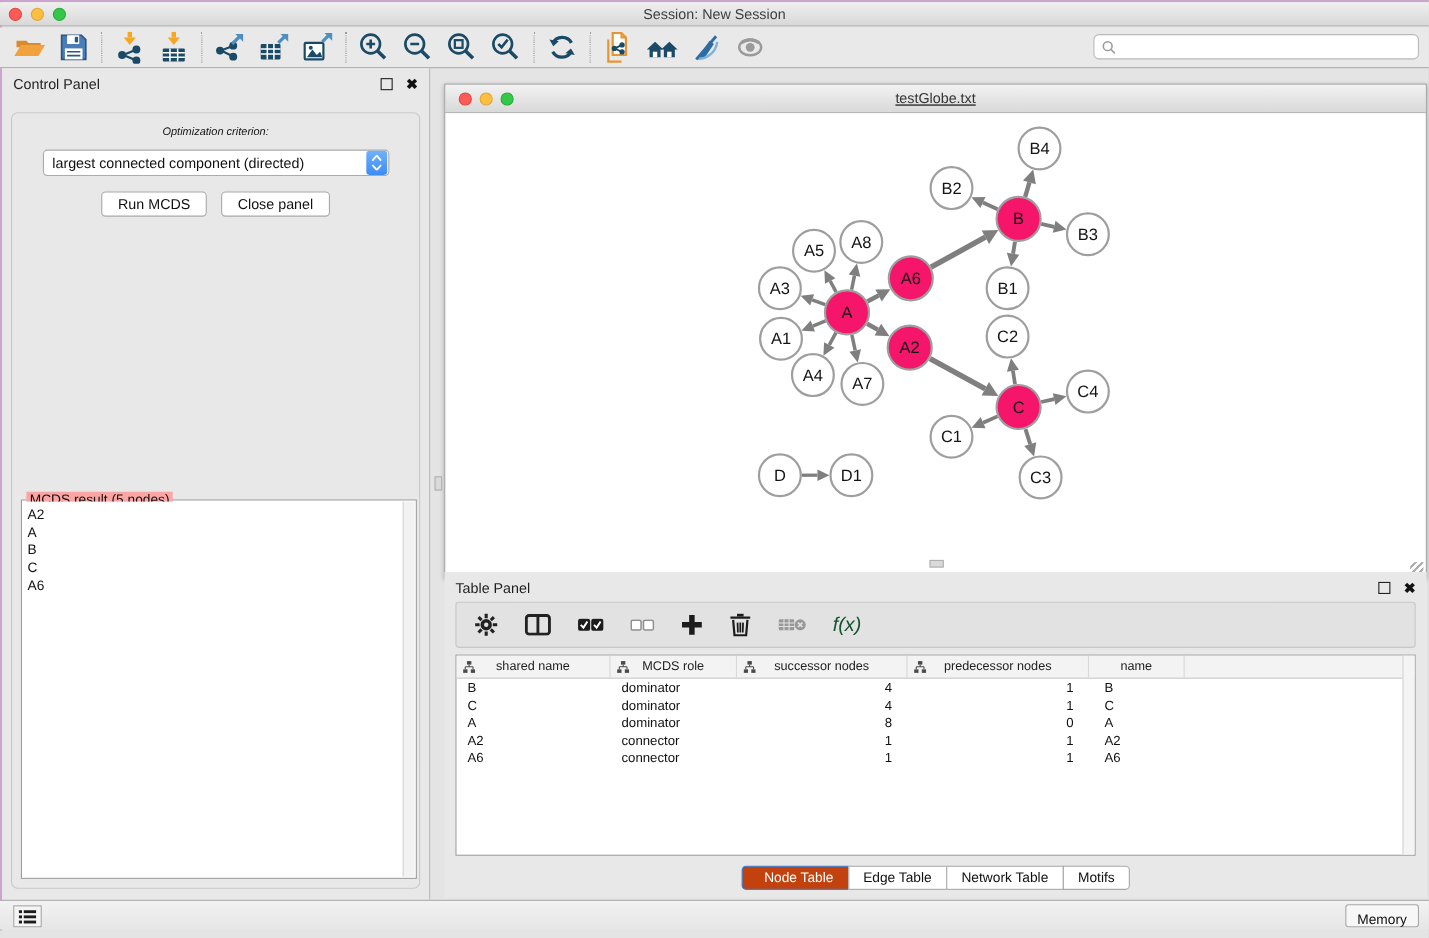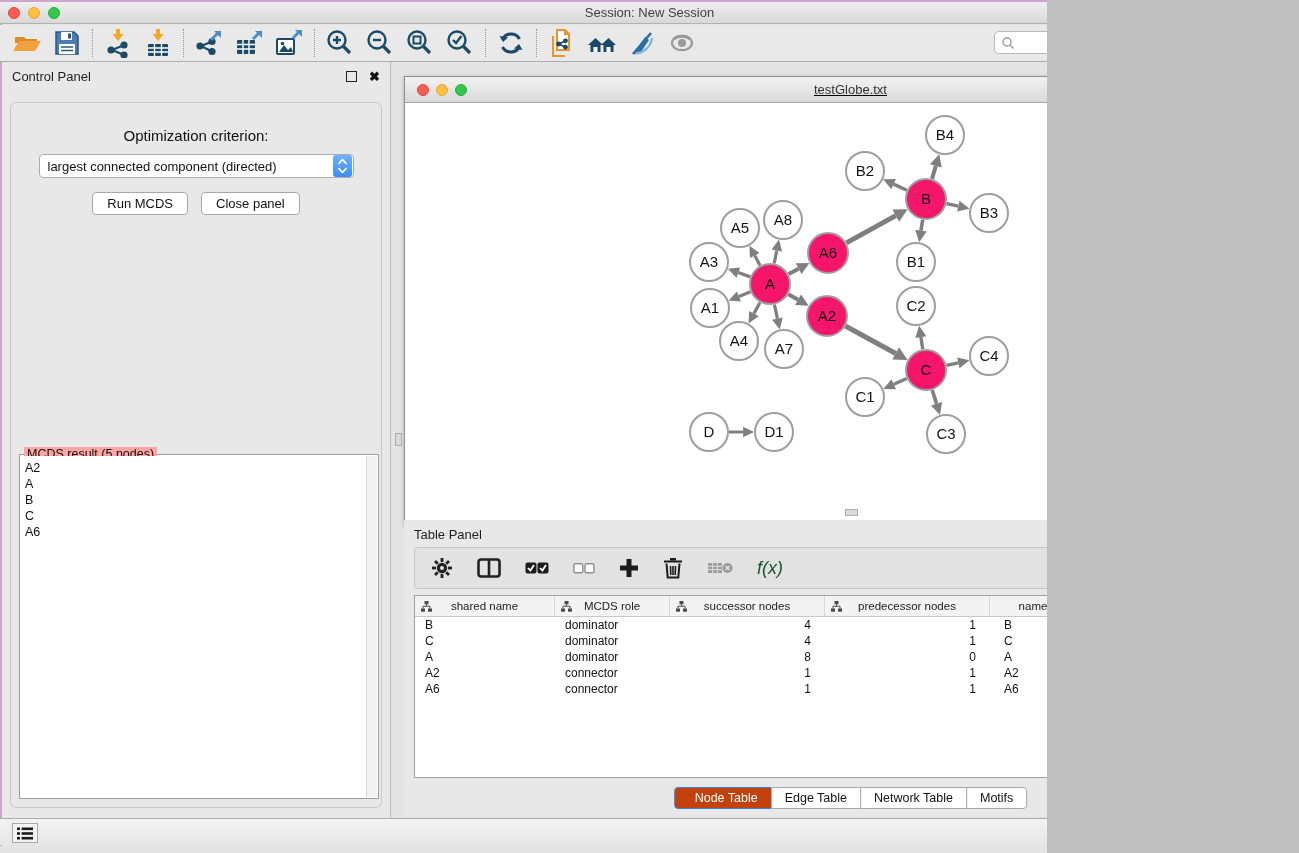--- a/index.html
+++ b/index.html
@@ -1,18 +1,18 @@
 <!DOCTYPE html>
 <html><head>
 <meta charset="utf-8">
 <style>
   * { margin:0; padding:0; box-sizing:border-box; }
   html,body { background:#BFBFBF; }
   body { font-family:"Liberation Sans", sans-serif; }
-  #app { position:relative; width:1047px; height:853px; background:#E4E4E4; overflow:hidden; }
+  #app { position:relative; width:1299px; height:853px; background:#E4E4E4; overflow:hidden; }
 
   
   .edge-top { position:absolute; left:0; top:0; width:1299px; height:2px; background:#CDA4CE; }
   .edge-left { position:absolute; left:0; top:0; width:2px; height:846px; background:#CDA4CE; }
 
   
   .titlebar { position:absolute; left:0; top:2px; width:1299px; height:22px;
     background:linear-gradient(#EFEFEF,#D8D8D8); border-bottom:1px solid #B2B2B2;
     display:flex; align-items:center; justify-content:center; }
   .titlebar .title { font-size:13px; color:#3f3f3f; }
@@ -41,21 +41,21 @@
   .win-float { width:11px; height:11px; border:1.5px solid #222; margin-right:12px; cursor:pointer; }
   .win-close { font-size:13px; font-weight:bold; color:#111; cursor:pointer; line-height:1; }
   .cp-tabs { display:flex; justify-content:center; margin-top:2px; position:relative; z-index:2; }
   .cp-tab { font-size:13px; color:#111; background:#fff; border:1px solid #A8A8A8; padding:3px 12px;
     cursor:pointer; margin-left:-1px; }
   .cp-tab:first-child { border-radius:4px 0 0 4px; margin-left:0; }
   .cp-tab:last-child { border-radius:0 4px 4px 0; }
   .cp-tab.active { background:#3C99FC; border-color:#2F86E8; color:#fff; }
   .cp-content { position:absolute; left:8px; right:8px; top:40px; bottom:10px;
     border:1px solid #C9C9C9; border-radius:6px; background:#E8E8E8; }
-  .opt-label { text-align:center; font-size:15px; color:#111; margin-top:24px; }
+  .opt-label { text-align:center; font-size:10px; color:#111; margin-top:12px;font-style:italic; }
   .dropdown { margin:10px auto 0; width:315px; height:24px; background:#fff; border:1px solid #ABABAB;
     border-radius:4px; display:flex; align-items:center; cursor:pointer; position:relative; }
   .dropdown .dd-text { flex:1; font-size:13px; color:#111; padding-left:8px; white-space:nowrap; overflow:hidden; }
   .dd-stepper { width:19px; height:22px; border-radius:3px; margin-right:1px;
     background:linear-gradient(#6FB1FC,#3D8DF5); display:flex; flex-direction:column;
     align-items:center; justify-content:center; gap:2px; }
   .dd-stepper svg { display:block; }
   .cp-buttons { display:flex; justify-content:center; gap:13px; margin-top:14px; }
   .mac-btn { font-size:13px; color:#111; background:#fff; border:1px solid #A8A8A8; border-radius:4px;
     padding:3px 14px; cursor:pointer; }

